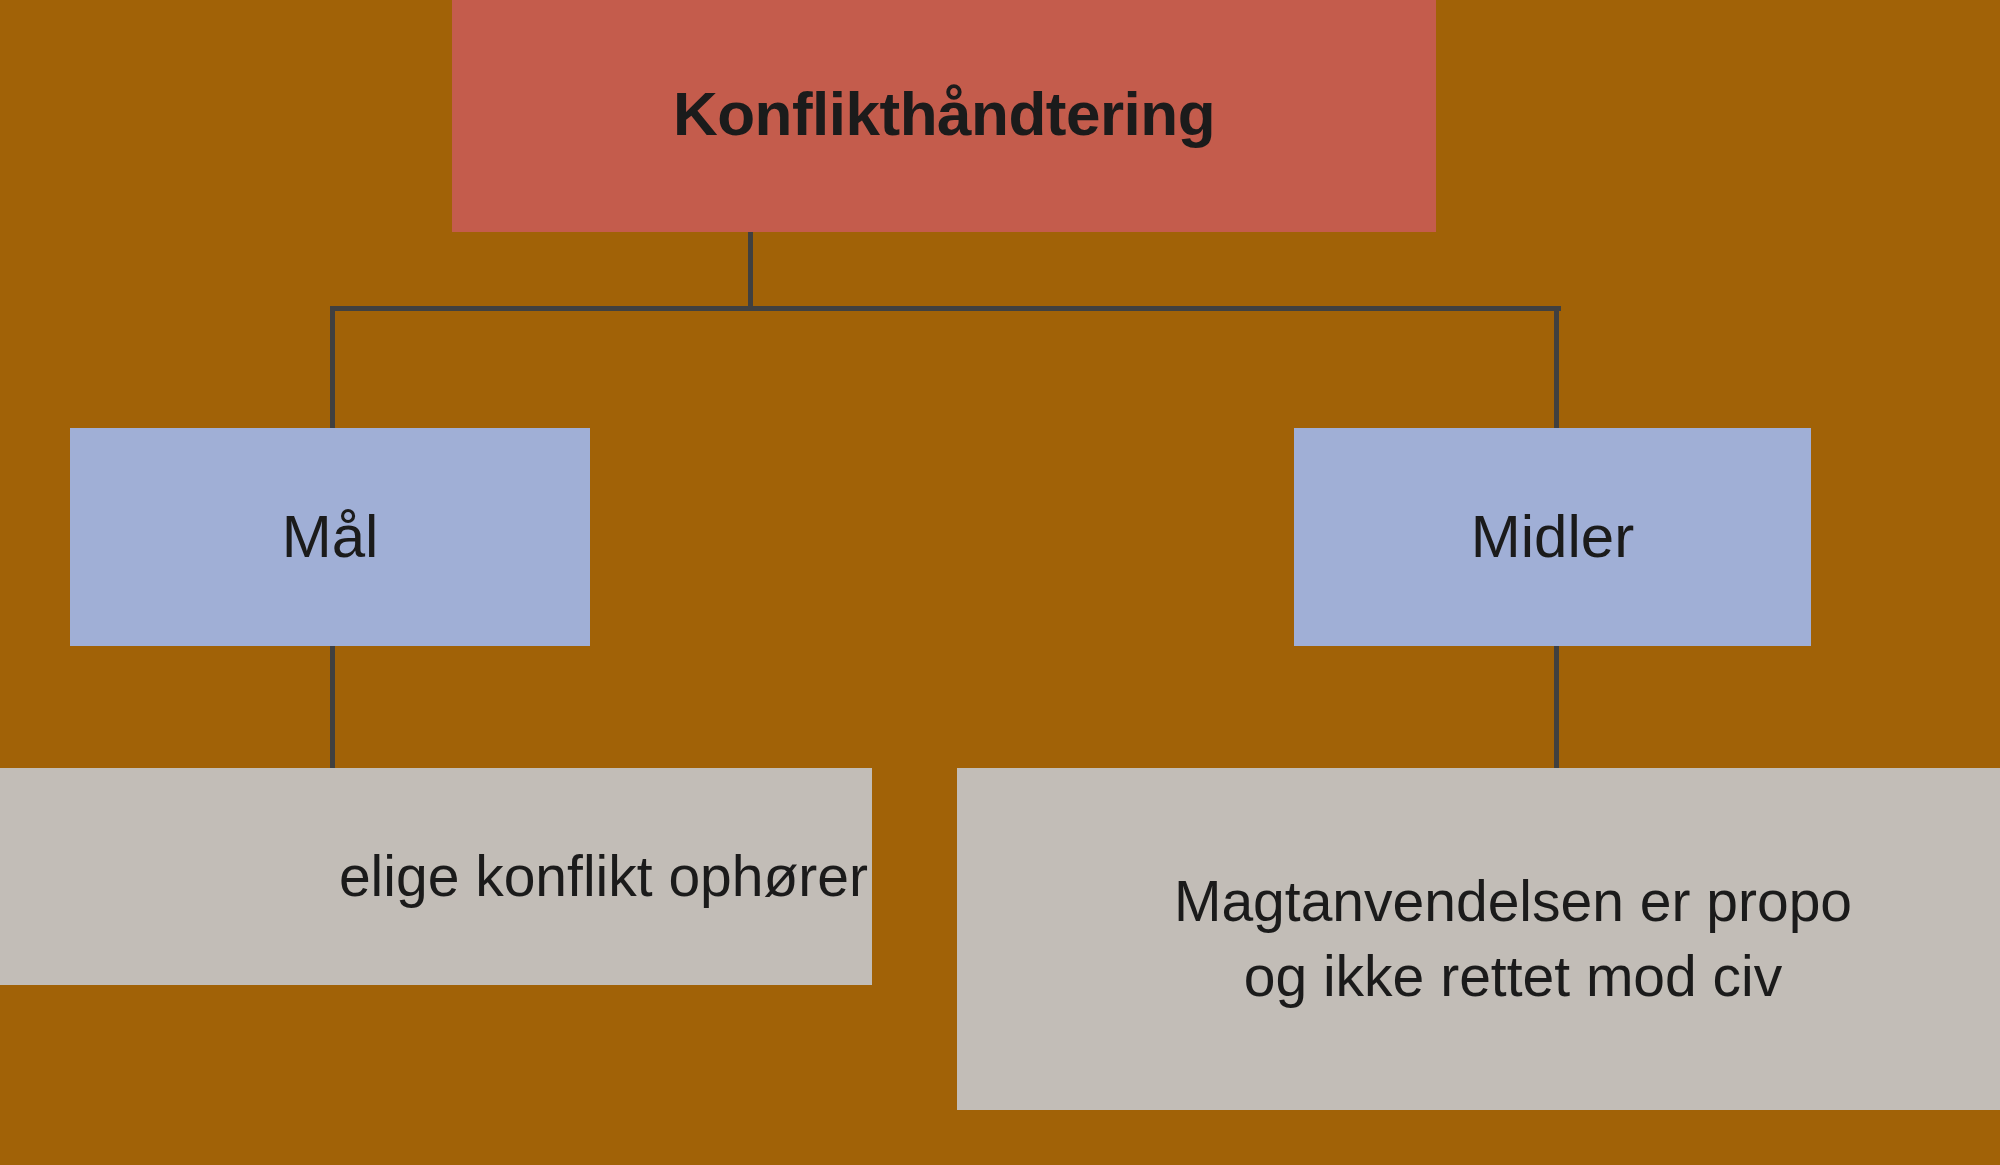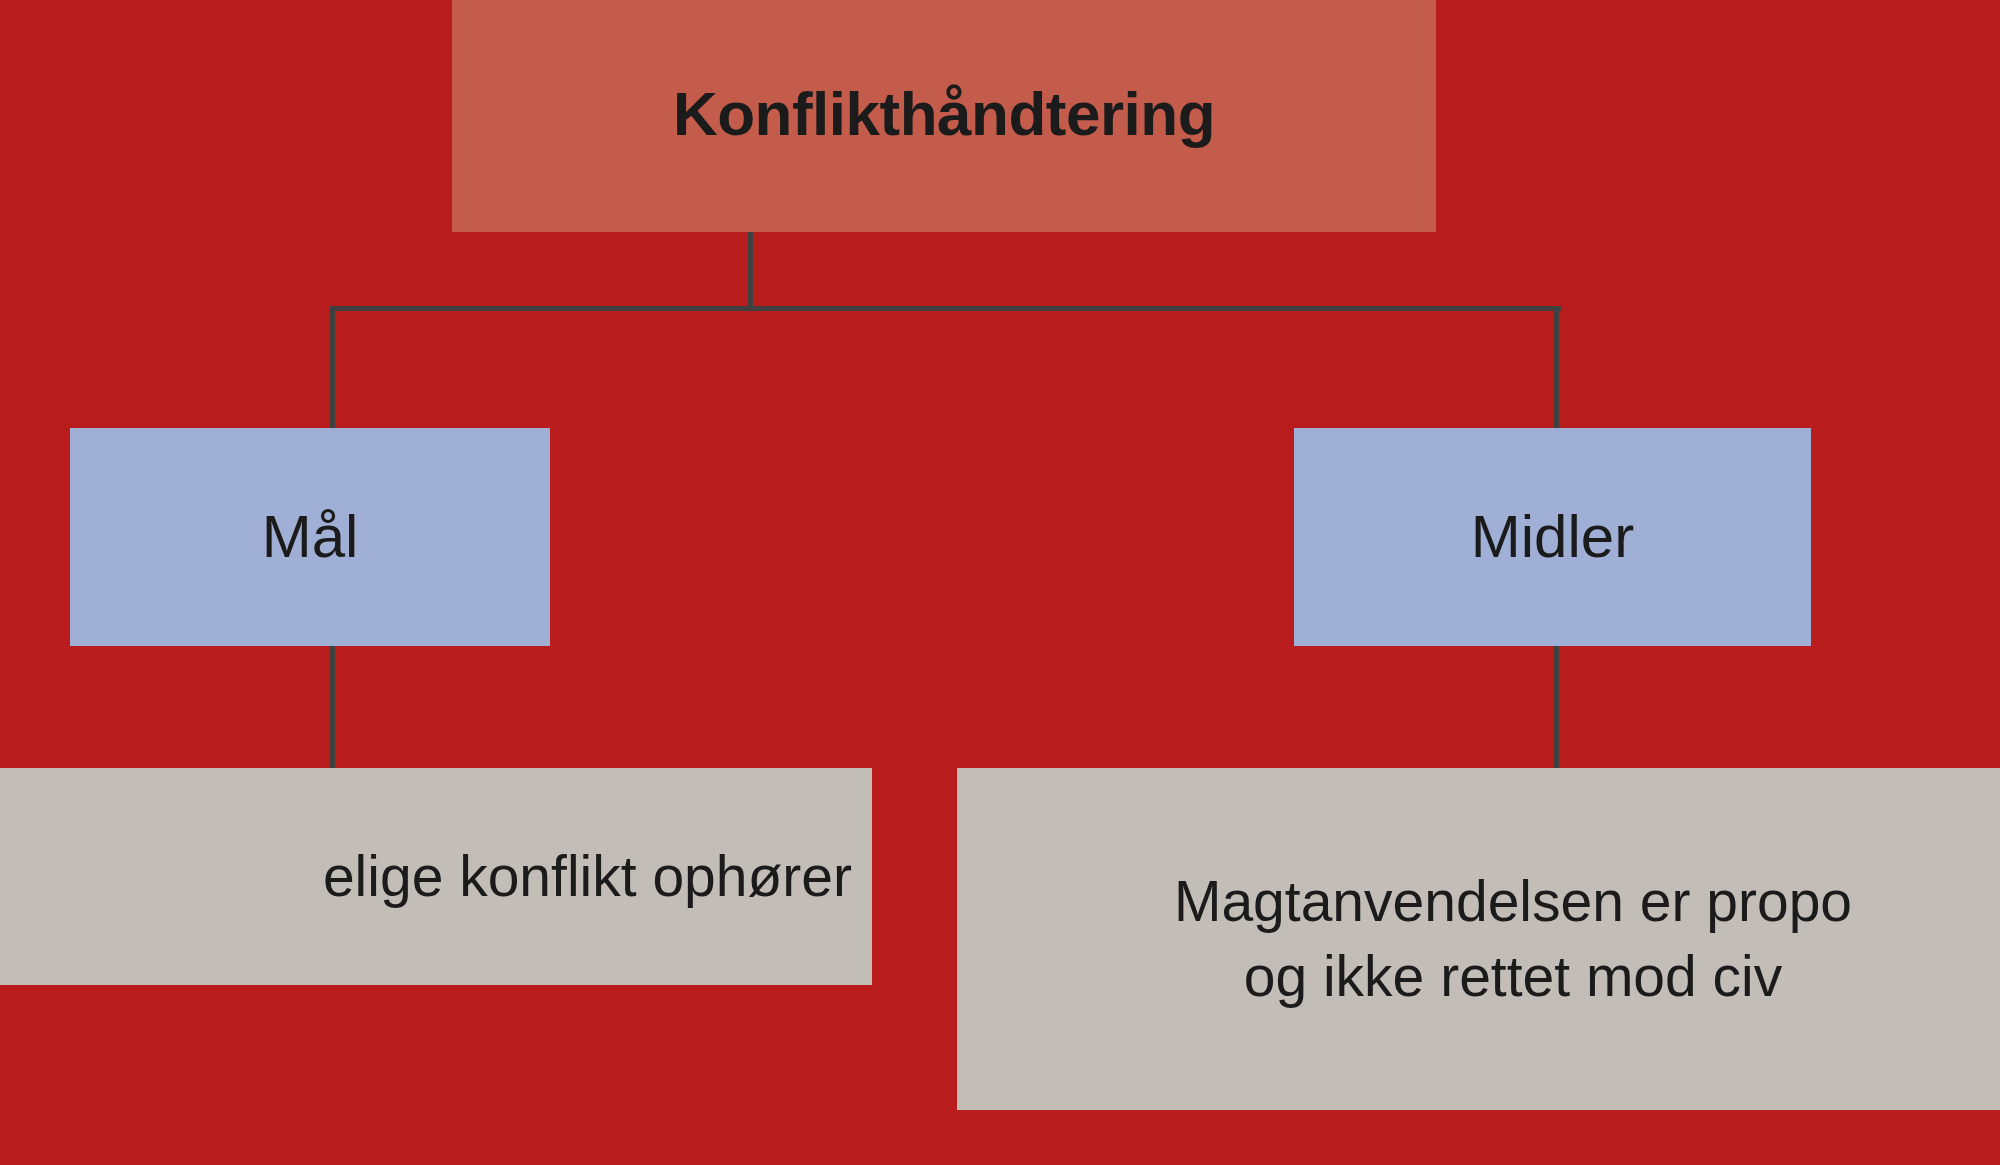--- a/index.html
+++ b/index.html
@@ -8,21 +8,21 @@
     padding: 0;
     background: #ffffff;
   }
   body {
     font-family: "Liberation Sans", sans-serif;
   }
   #canvas {
     position: relative;
     width: 2000px;
     height: 1165px;
-    background: #b91c1c;
+    background: #a16207;
     overflow: hidden;
   }
 
   
   .node {
     position: absolute;
     box-sizing: border-box;
     display: flex;
     align-items: center;
     justify-content: center;
@@ -46,40 +46,40 @@
   }
 
   
   .node-l2 {
     top: 428px;
     height: 218px;
     background: #a0afd6;
     font-size: 60px;
     font-weight: normal;
   }
-  .node-goal   { left: 70px;   width: 480px; }
+  .node-goal   { left: 70px;   width: 520px; }
   .node-means  { left: 1283px; width: 517px; margin-left: 11px; }
 
   
   .node-l3 {
     top: 768px;
     background: #c2bdb7;
     font-size: 57px;
     font-weight: normal;
     line-height: 1.32;
     white-space: pre-line;
   }
   .node-goal-detail {
     left: -360px;          
     width: 1232px;
     height: 217px;
     justify-content: flex-end;
     padding-right: 0;
   }
-  .node-goal-detail .label { padding-right: 20px; }
+  .node-goal-detail .label { padding-right: 4px; }
 
   .node-means-detail {
     left: 957px;
     width: 1290px;         
     height: 342px;
     justify-content: flex-start;
   }
   .node-means-detail .label {
     text-align: center;
     width: 1000px;

